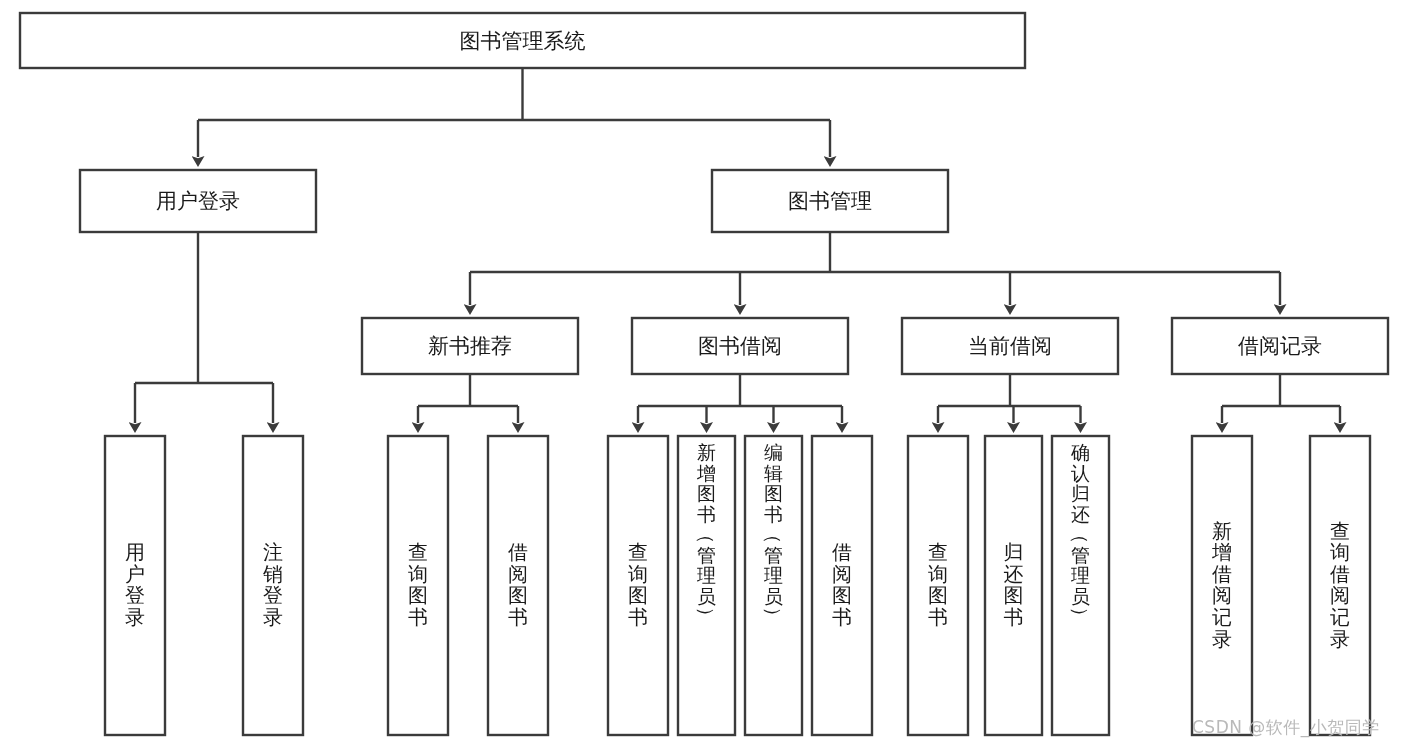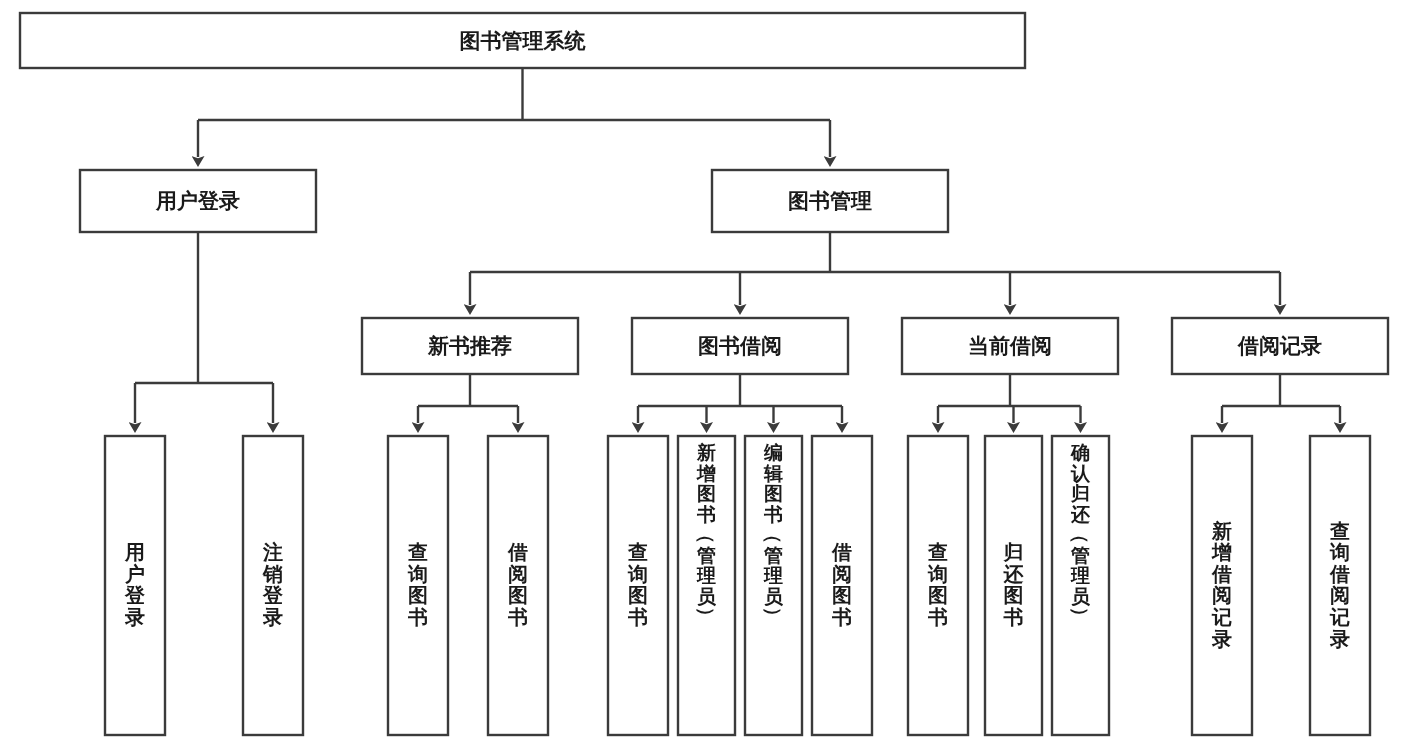--- a/index.html
+++ b/index.html
@@ -11,21 +11,20 @@
     width: 1405px;
     height: 747px;
     font-family: "DejaVu Sans", "Liberation Sans", sans-serif;
     overflow: hidden;
     position: relative;
   }
   #diagram-root {
     position: relative;
     width: 1405px;
     height: 747px;
-    font-weight: bold;
   }
   svg#tree-svg {
     position: absolute;
     top: 0;
     left: 0;
     width: 1405px;
     height: 747px;
     display: block;
   }
   .node-box {
@@ -184,14 +183,15 @@
       <div class="leaf-label" style="left: 678px; width: 57px; font-size: 19px; line-height: 20.52px; top: 442px;"><span class="ch">新</span><span class="ch">增</span><span class="ch">图</span><span class="ch">书</span><span class="paren">（</span><span class="ch">管</span><span class="ch">理</span><span class="ch">员</span><span class="paren">）</span></div>
       <div class="leaf-label" style="left: 745px; width: 57px; font-size: 19px; line-height: 20.52px; top: 442px;"><span class="ch">编</span><span class="ch">辑</span><span class="ch">图</span><span class="ch">书</span><span class="paren">（</span><span class="ch">管</span><span class="ch">理</span><span class="ch">员</span><span class="paren">）</span></div>
       <div class="leaf-label" style="left: 812px; width: 60px; font-size: 20px; line-height: 21.6px; top: 542.3px;"><span class="ch">借</span><span class="ch">阅</span><span class="ch">图</span><span class="ch">书</span></div>
       <div class="leaf-label" style="left: 908px; width: 60px; font-size: 20px; line-height: 21.6px; top: 542.3px;"><span class="ch">查</span><span class="ch">询</span><span class="ch">图</span><span class="ch">书</span></div>
       <div class="leaf-label" style="left: 985px; width: 57px; font-size: 20px; line-height: 21.6px; top: 542.3px;"><span class="ch">归</span><span class="ch">还</span><span class="ch">图</span><span class="ch">书</span></div>
       <div class="leaf-label" style="left: 1052px; width: 57px; font-size: 19px; line-height: 20.52px; top: 442px;"><span class="ch">确</span><span class="ch">认</span><span class="ch">归</span><span class="ch">还</span><span class="paren">（</span><span class="ch">管</span><span class="ch">理</span><span class="ch">员</span><span class="paren">）</span></div>
       <div class="leaf-label" style="left: 1192px; width: 60px; font-size: 20px; line-height: 21.6px; top: 520.7px;"><span class="ch">新</span><span class="ch">增</span><span class="ch">借</span><span class="ch">阅</span><span class="ch">记</span><span class="ch">录</span></div>
       <div class="leaf-label" style="left: 1310px; width: 60px; font-size: 20px; line-height: 21.6px; top: 520.7px;"><span class="ch">查</span><span class="ch">询</span><span class="ch">借</span><span class="ch">阅</span><span class="ch">记</span><span class="ch">录</span></div>
     </div>
 
+  <div class="watermark" style="left: 1192px; top: 716px;">CSDN @软件_小贺同学</div>
 
 </div>
 
 </body></html>

